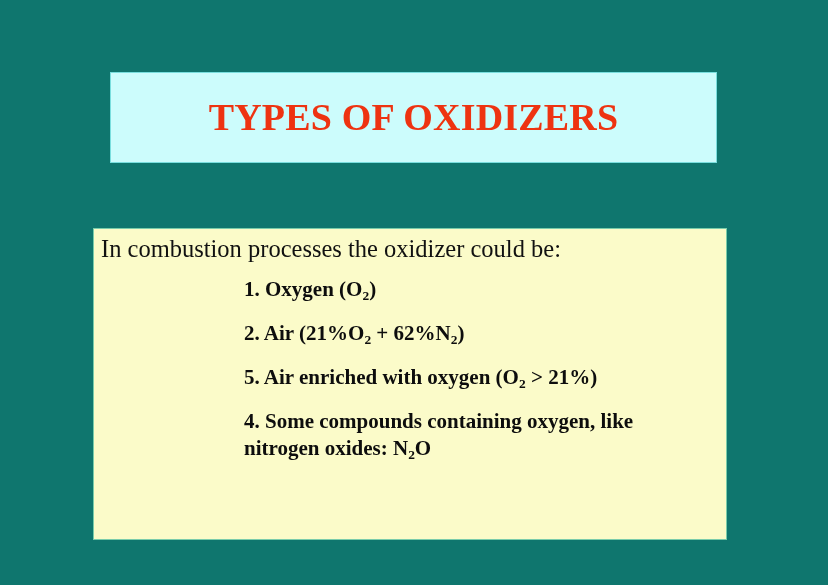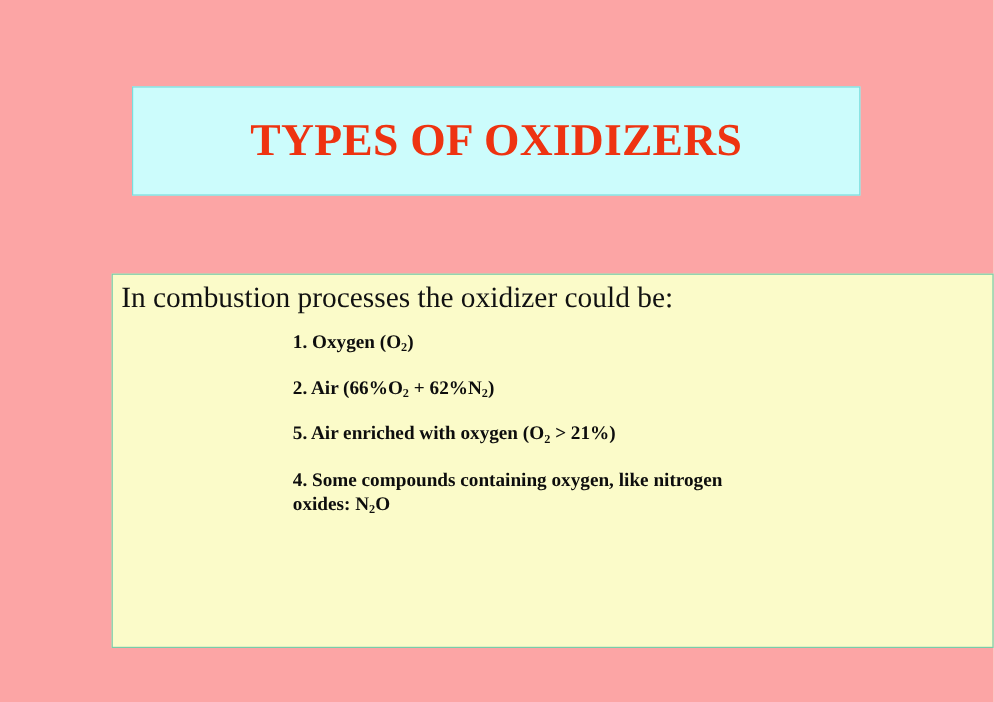--- a/index.html
+++ b/index.html
@@ -49,21 +49,21 @@
     white-space: nowrap;
     text-align: center;
     margin-top: 1px;
   }
 
   
   #body-box {
     position: absolute;
     left: 93px;
     top: 228px;
-    width: 735px;
+    width: 634px;
     height: 312px;
     box-sizing: border-box;
     background: #fbfbc9;
     border: 1px solid #79ccaa;
   }
 
   #intro-line {
     position: absolute;
     left: 7px;
     top: 5px;
@@ -75,21 +75,21 @@
   }
 
   #item-list {
     position: absolute;
     left: 150px;
     top: 48px;
     width: 476px;
   }
 
   .item {
-    font-size: 16px;
+    font-size: 21px;
     font-weight: bold;
     color: #0d0d0d;
     line-height: 1.18;
     margin-bottom: 19px;
     white-space: nowrap;
   }
   .item.wrap {
     white-space: normal;
     line-height: 1.28;
     max-width: 400px;
@@ -100,32 +100,32 @@
 
   sub {
     font-size: 0.64em;
     line-height: 0;
     vertical-align: -0.28em;
   }
 </style>
 </head>
 <body>
 
-<div id="slide" style="background: #fca5a5; text-decoration: underline;">
+<div id="slide" style="background: #0f766e;">
 
   <div id="title-box" style="background: rgb(204, 252, 252); border-color: rgb(121, 222, 222);">
     <div id="title-text" style="color: rgb(238, 51, 17);">TYPES OF OXIDIZERS</div>
   </div>
 
   <div id="body-box" style="background: rgb(251, 251, 201); border-color: rgb(121, 204, 170);">
 
     <div id="intro-line">In combustion processes the oxidizer could be:</div>
 
     <div id="item-list">
         <div class="item"><span>1. Oxygen (O</span><sub>2</sub><span>)</span></div>
-        <div class="item"><span>2. Air (66%O</span><sub>2</sub><span> + 62%N</span><sub>2</sub><span>)</span></div>
+        <div class="item"><span>2. Air (21%O</span><sub>2</sub><span> + 62%N</span><sub>2</sub><span>)</span></div>
         <div class="item"><span>5. Air enriched with oxygen (O</span><sub>2</sub><span> &gt; 21%)</span></div>
         <div class="item wrap"><span>4. Some compounds containing oxygen, like nitrogen oxides: N</span><sub>2</sub><span>O</span></div>
       </div>
 
   </div>
 
 </div>
 
 </body></html>

